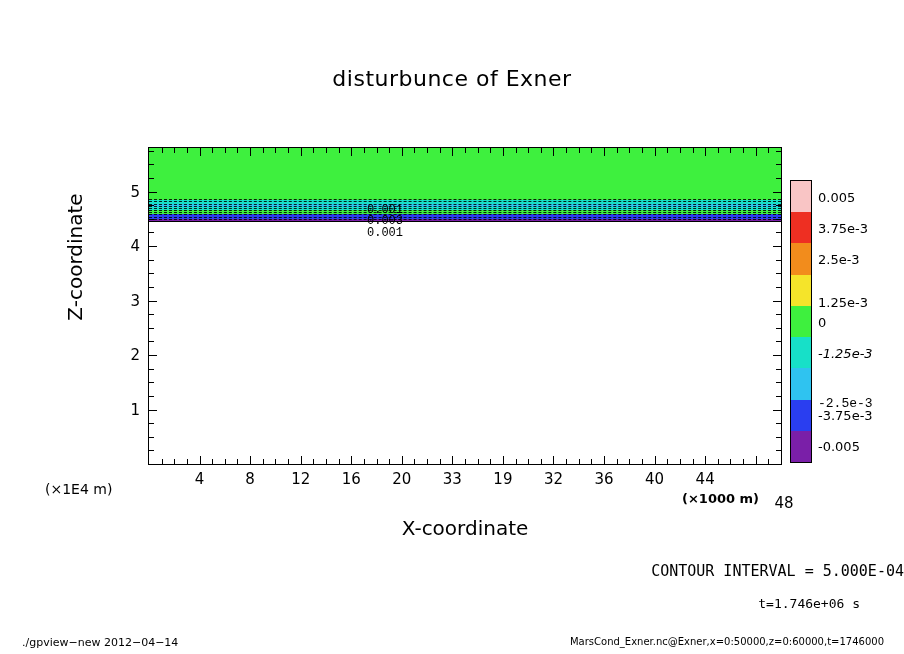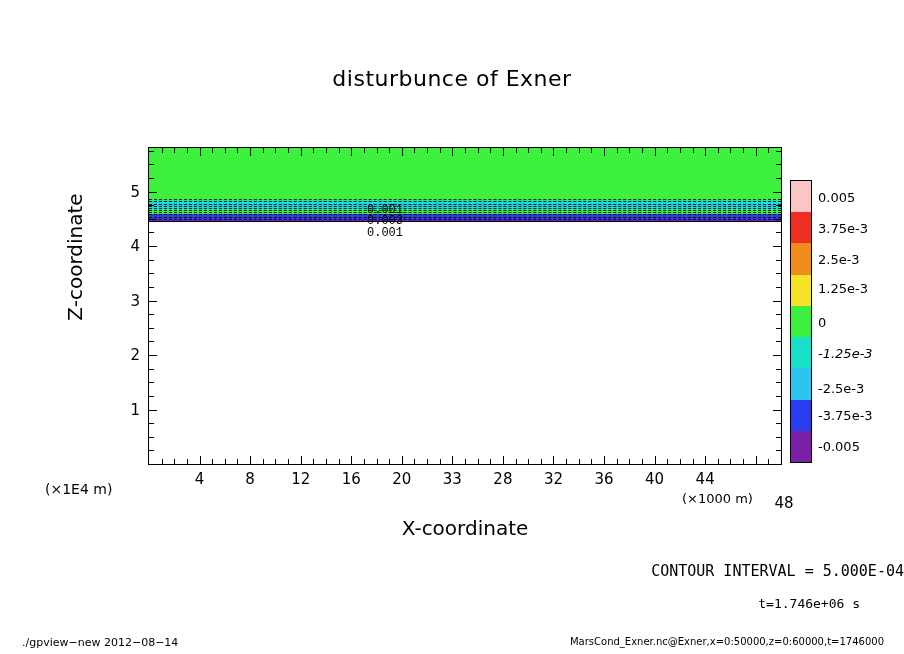--- a/index.html
+++ b/index.html
@@ -110,20 +110,21 @@
   #y-axis-title {
     left: -25px; top: 245px;
     width: 200px;
     text-align: center;
     font-size: 20px;
     transform: rotate(-90deg);
   }
   #x-unit {
     left: 682px; top: 491px;
     font-size: 13px;
+    font-weight: bold;
   }
   #y-unit {
     left: 45px; top: 481px;
     font-size: 14px;
   }
 
   
   #colorbar {
     left: 790px; top: 180px;
     width: 22px; height: 283px;
@@ -346,21 +347,21 @@
     </div>
 </div>
 
 <div id="xticklabels-host">
     <div class="xlabel-item" style="left: 199.56px;">4</div>
     <div class="xlabel-item" style="left: 250.12px;">8</div>
     <div class="xlabel-item" style="left: 300.68px;">12</div>
     <div class="xlabel-item" style="left: 351.24px;">16</div>
     <div class="xlabel-item" style="left: 401.8px;">20</div>
     <div class="xlabel-item" style="left: 452.36px;">33</div>
-    <div class="xlabel-item" style="left: 502.92px;">28</div>
+    <div class="xlabel-item" style="left: 502.92px;">19</div>
     <div class="xlabel-item" style="left: 553.48px;">32</div>
     <div class="xlabel-item" style="left: 604.04px;">36</div>
     <div class="xlabel-item" style="left: 654.6px;">40</div>
     <div class="xlabel-item" style="left: 705.16px;">44</div>
     <div class="xlabel-item" style="left: 784px; margin-top: 24px;">48</div>
   </div>
 <div id="yticklabels-host">
     <div class="ylabel-item" style="top: 409.517px;">1</div>
     <div class="ylabel-item" style="top: 355.034px;">2</div>
     <div class="ylabel-item" style="top: 300.552px;">3</div>
@@ -381,24 +382,24 @@
     <div class="cb-cell" style="height: 31.2222px; background: rgb(62, 240, 62);"></div>
     <div class="cb-cell" style="height: 31.2222px; background: rgb(23, 224, 200);"></div>
     <div class="cb-cell" style="height: 31.2222px; background: rgb(47, 195, 240);"></div>
     <div class="cb-cell" style="height: 31.2222px; background: rgb(42, 62, 240);"></div>
     <div class="cb-cell" style="height: 31.2222px; background: rgb(122, 31, 168);"></div>
   </div>
 <div id="cb-labels-host">
     <div class="cb-tick-label abs" style="top: 196.611px;">0.005</div>
     <div class="cb-tick-label abs" style="top: 227.833px;">3.75e-3</div>
     <div class="cb-tick-label abs" style="top: 259.056px;">2.5e-3</div>
-    <div class="cb-tick-label abs" style="top: 288px;">1.25e-3</div>
+    <div class="cb-tick-label abs" style="top: 302px;">1.25e-3</div>
     <div class="cb-tick-label abs" style="top: 321.5px;">0</div>
     <div class="cb-tick-label abs" style="top: 352.722px; font-style: italic;">-1.25e-3</div>
-    <div class="cb-tick-label abs" style="top: 388px;">-2.5e-3</div>
+    <div class="cb-tick-label abs" style="top: 403px; font-family: Liberation Mono, monospace;">-2.5e-3</div>
     <div class="cb-tick-label abs" style="top: 415.167px;">-3.75e-3</div>
     <div class="cb-tick-label abs" style="top: 446.389px;">-0.005</div>
   </div>
 
 <div class="abs" id="contour-interval">CONTOUR INTERVAL = 5.000E-04</div>
 <div class="abs" id="time-stamp">t=1.746e+06 s</div>
-<div class="abs" id="footer-left">./gpview−new   2012−08−14</div>
+<div class="abs" id="footer-left">./gpview−new   2012−04−14</div>
 <div class="abs" id="footer-right">MarsCond_Exner.nc@Exner,x=0:50000,z=0:60000,t=1746000</div>
 
 </body></html>

